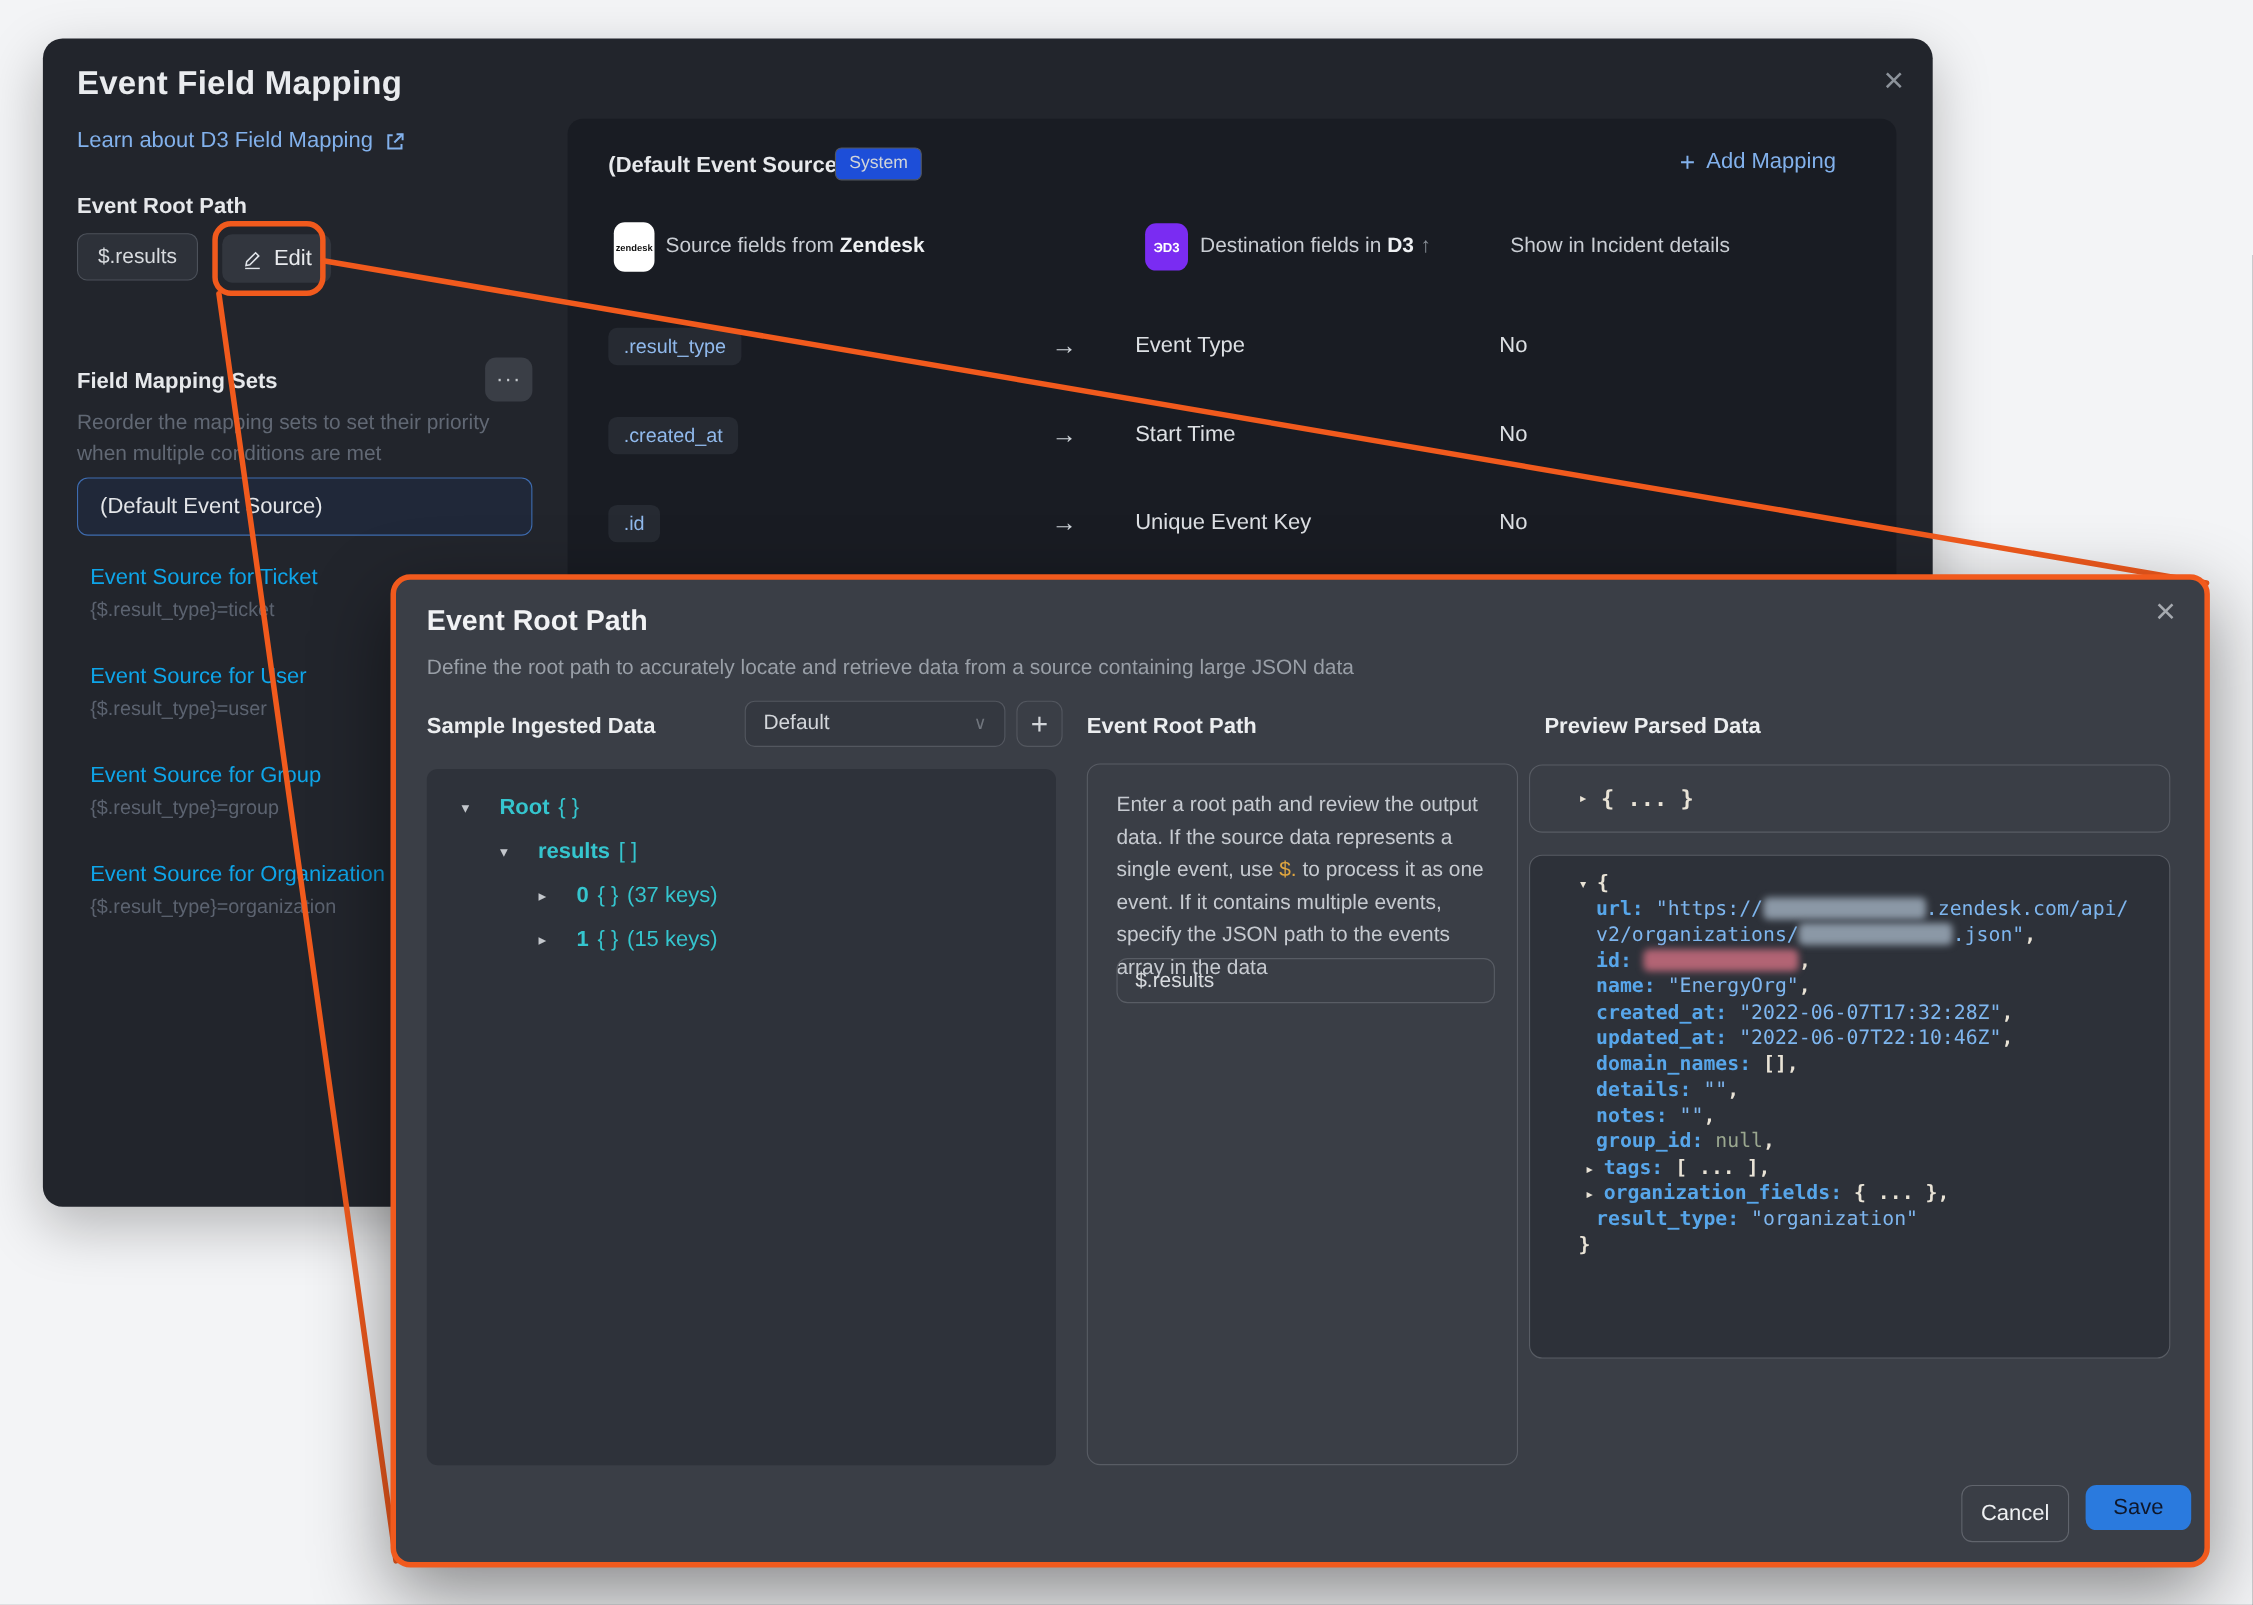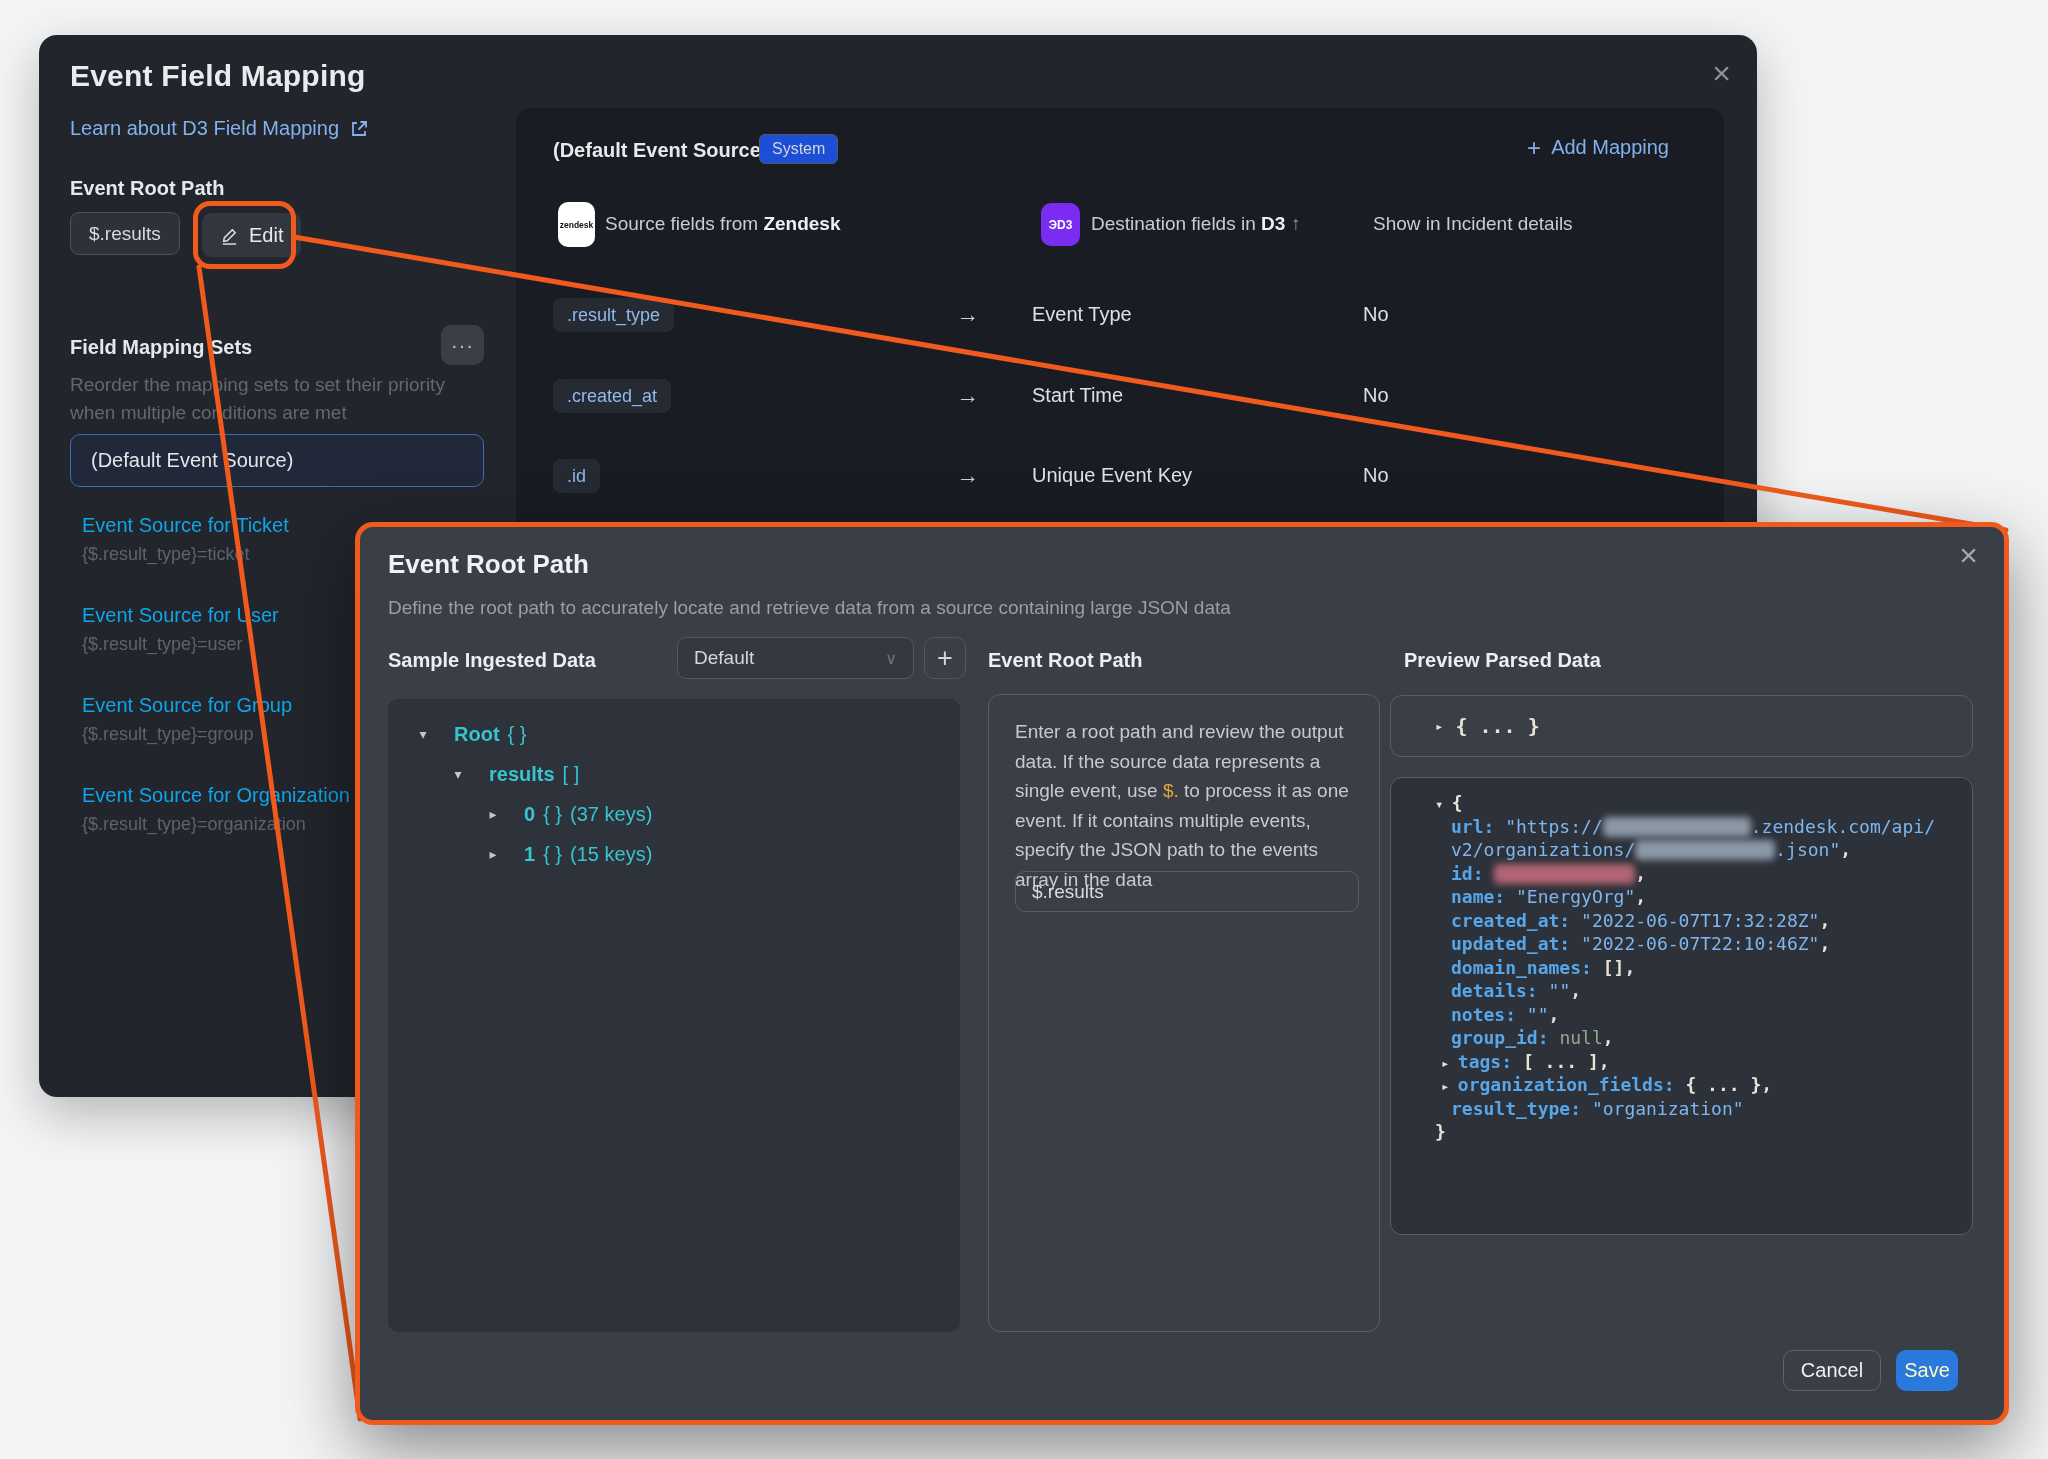--- a/index.html
+++ b/index.html
@@ -105,24 +105,24 @@
   .json-line{white-space:pre;line-height:23.5px;height:23.5px;font-family:"DejaVu Sans Mono",monospace;font-size:18px;}
   .tok-key{color:var(--json-key);font-weight:700;}
   .tok-str{color:var(--json-string);}
   .tok-punct{color:var(--json-punct);font-weight:700;}
   .tok-bool{color:var(--json-bool);}
   .tok-null{color:var(--json-null);}
   .tok-caret{color:var(--json-punct);font-size:14px;}
   .redact{display:inline-block;height:20px;border-radius:5px;filter:blur(3.5px);vertical-align:-4px;}
   .redact-blue{background:var(--redact-blue);}
   .redact-pink{background:var(--redact-pink);}
-  .btn-cancel{position:absolute;left:1423px;top:823px;width:98px;height:41px;border:1px solid #60646c;
+  .btn-cancel{position:absolute;left:1423px;top:823px;width:98px;height:52px;border:1px solid #60646c;
     border-radius:10px;background:transparent;color:#eef0f2;font-size:20px;font-family:inherit;cursor:pointer;}
-  .btn-save{position:absolute;left:1536px;top:823px;width:62px;height:41px;border:none;border-radius:10px;
-    background:var(--save-blue);color:#fef9c3;font-size:20px;font-family:inherit;cursor:pointer;}
+  .btn-save{position:absolute;left:1536px;top:823px;width:96px;height:41px;border:none;border-radius:10px;
+    background:var(--save-blue);color:#0f172a;font-size:20px;font-family:inherit;cursor:pointer;}
 </style>
 </head>
 <body>
 
 <div class="canvas">
 
   <section class="bg-modal">
     <button class="close-x bgm-close">×</button>
     <h1 class="bgm-title">Event Field Mapping</h1>
     <a href="#" class="learn-link">

